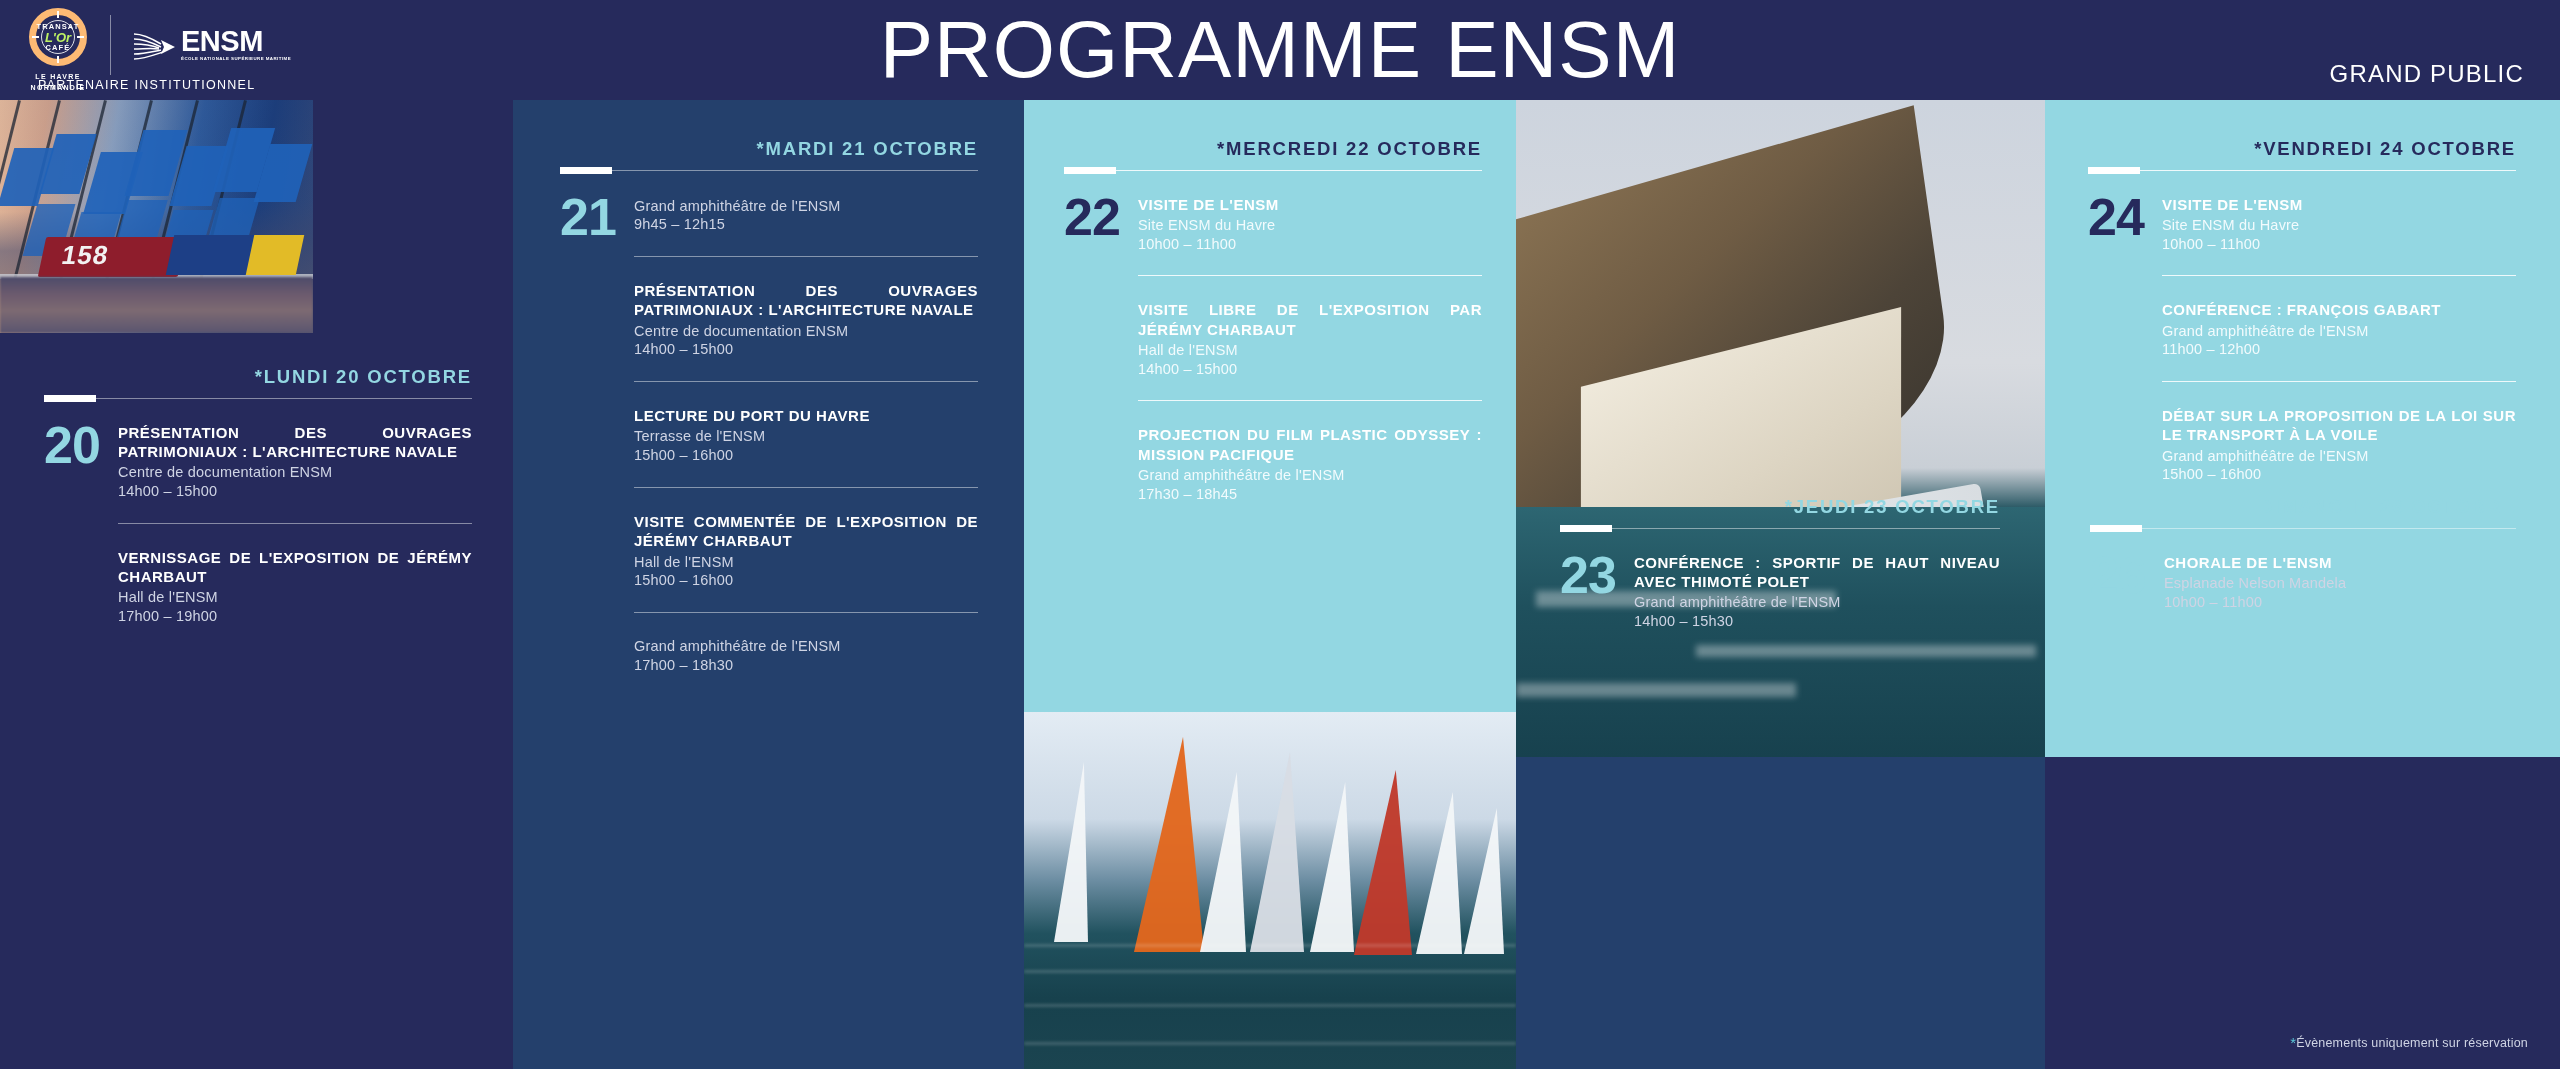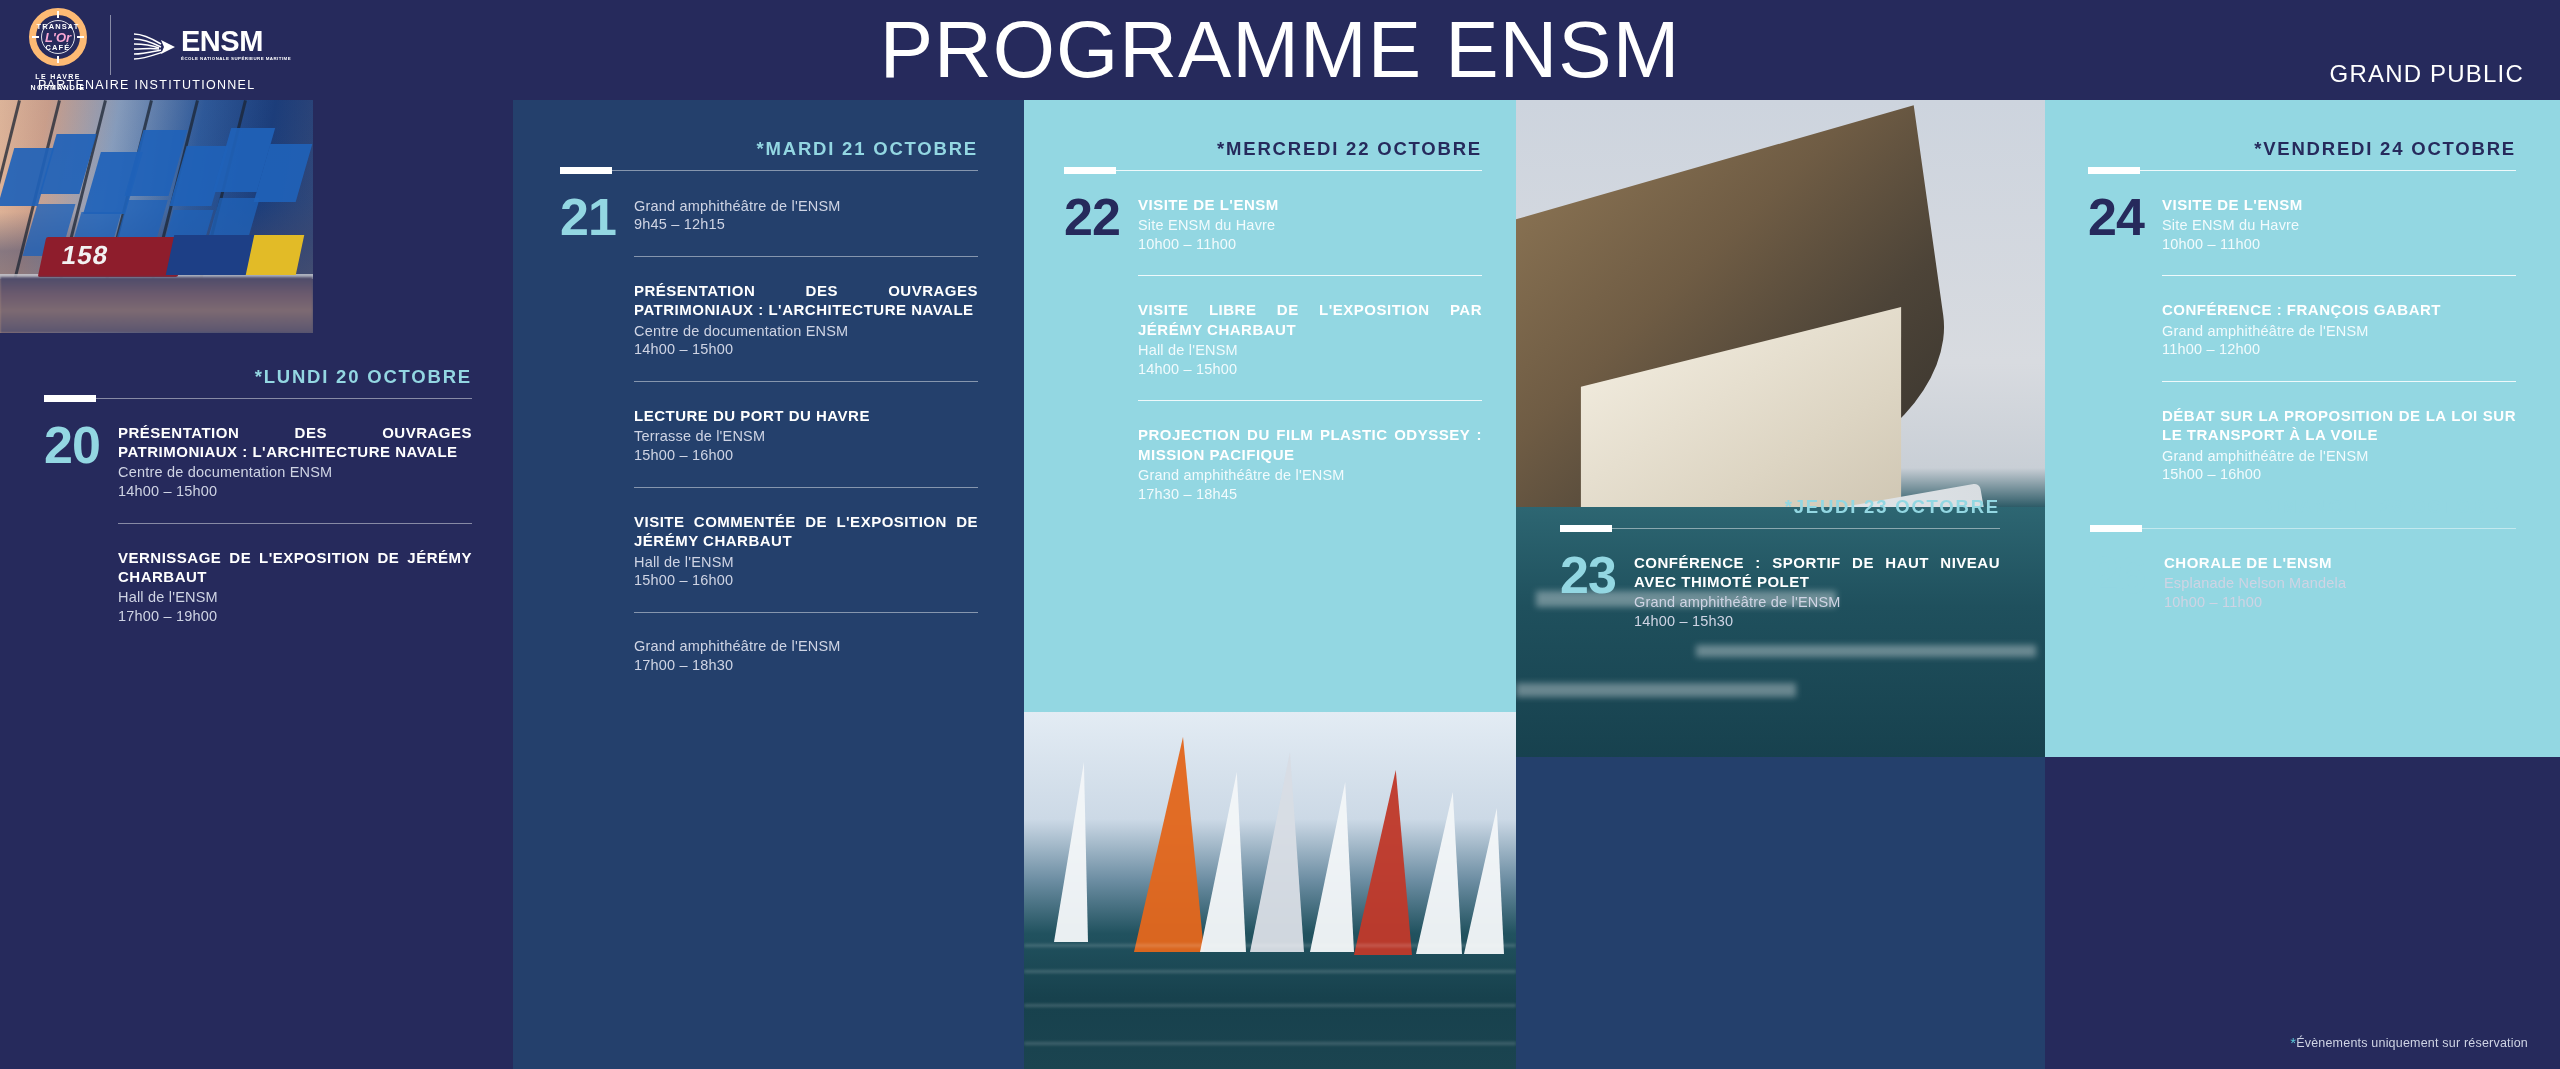--- a/index.html
+++ b/index.html
@@ -32,21 +32,21 @@
   .transat-seal .tick.t { left:50%; top:-4px; width:1.5px; height:7px; margin-left:-.75px; }
   .transat-seal .tick.b { left:50%; bottom:-4px; width:1.5px; height:7px; margin-left:-.75px; }
   .transat-seal .tick.l { top:50%; left:-4px; height:1.5px; width:7px; margin-top:-.75px; }
   .transat-seal .tick.r { top:50%; right:-4px; height:1.5px; width:7px; margin-top:-.75px; }
   .seal-word {
     position:absolute; color:#fff; font-size:7.5px; letter-spacing:1.1px;
     font-weight:bold; width:100%; text-align:center;
   }
   .seal-word.top { top:7px; }
   .seal-word.bot { bottom:7px; }
-  .seal-mono { color:#f9a8d4; font-size:13px; font-style:italic; font-weight:bold; line-height:1; }
+  .seal-mono { color:#bef264; font-size:13px; font-style:italic; font-weight:bold; line-height:1; }
   .transat-sub {
     color:#fff; font-size:7px; font-weight:bold; letter-spacing:1.3px;
     text-align:center; margin-top:6px; line-height:1.5;
   }
   .logo-div { width:1px; height:60px; background:rgba(255,255,255,.45); margin:0 22px 12px 12px; }
   .ensm-logo { display:flex; align-items:center; margin-bottom:12px; }
   .ensm-waves { width:46px; height:34px; margin-right:2px; }
   .ensm-text { display:flex; flex-direction:column; }
   .ensm-name {
     color:#fff; font-size:29px; font-weight:bold; letter-spacing:-.5px; line-height:.9;

